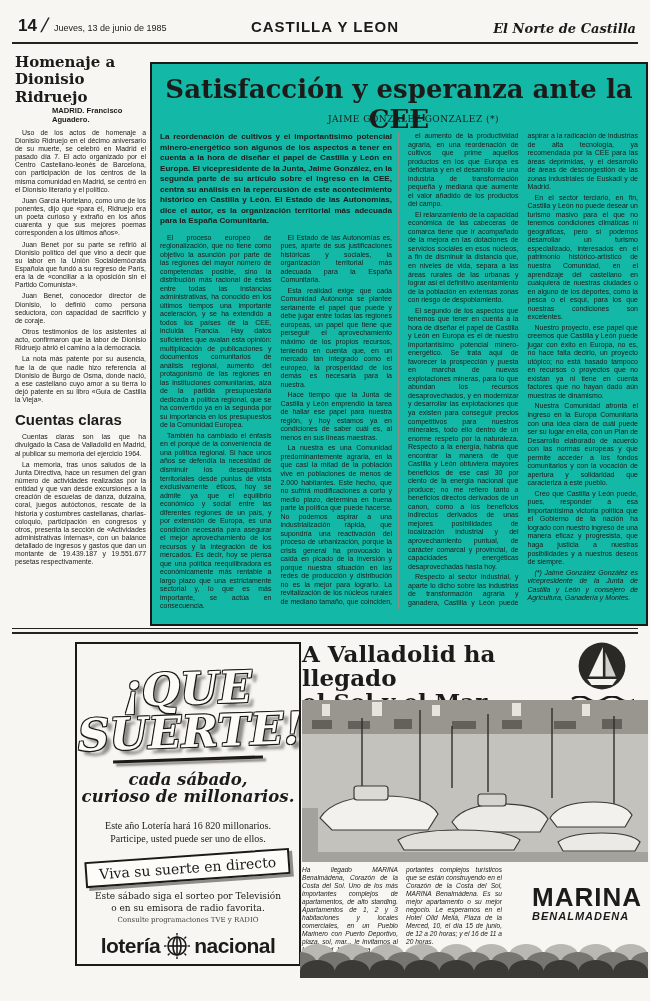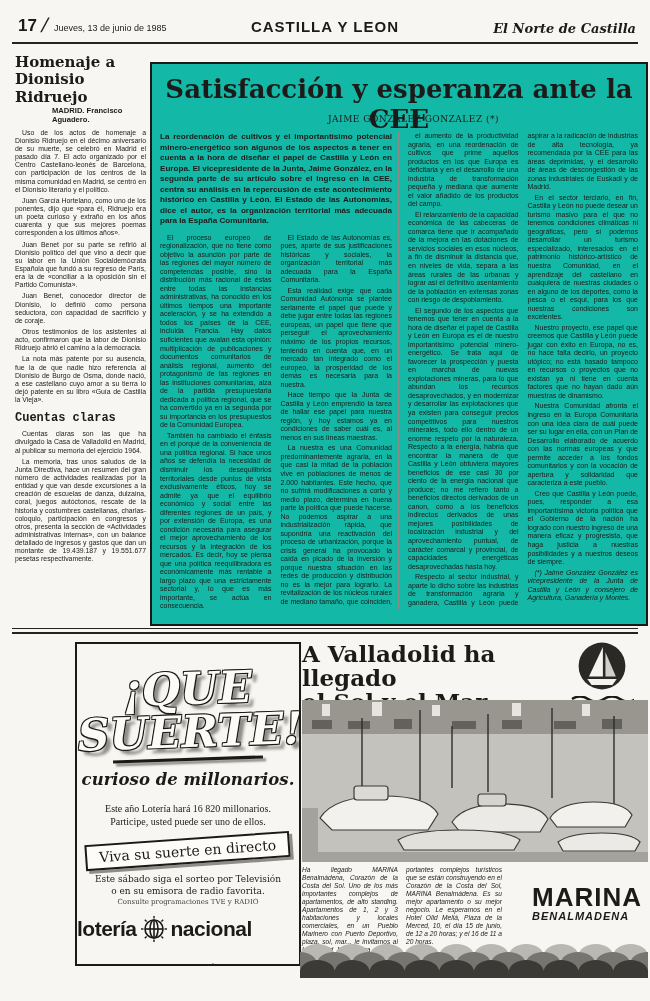--- a/index.html
+++ b/index.html
@@ -13,21 +13,21 @@
   .mh-date{position:absolute;left:42px;top:7px;font-size:9px;}
   .mh-section{position:absolute;left:0;right:0;top:2px;text-align:center;font-size:15px;font-weight:bold;letter-spacing:1px;}
   .mh-paper{position:absolute;right:2px;top:5px;font-size:13px;font-weight:bold;font-style:italic;font-family:"DejaVu Serif",serif;}
   .mh-rule{position:absolute;left:12px;top:42px;width:626px;height:2px;background:#24231f;}
 
   
   .leftcol{position:absolute;left:15px;top:54px;width:131px;height:566px;overflow:hidden;}
   .lc-title{font-family:"DejaVu Serif",serif;font-weight:bold;font-size:15px;line-height:1.15;margin:0 0 0 0;}
   .lc-byline{font-size:7.6px;font-weight:bold;margin:0 0 5px 0;padding-left:37px;}
   .lc-body p{font-size:6.9px;line-height:1.18;text-align:justify;margin:0 0 3px 0;text-indent:7px;}
-  .lc-subhead{font-size:12px;font-weight:bold;margin:7px 0 5px 0;font-family:Liberation Mono, monospace;}
+  .lc-subhead{font-size:15px;font-weight:bold;margin:7px 0 5px 0;}
 
   
   .article-box{position:absolute;left:150px;top:62px;width:494px;height:560px;border:2px solid #1b1a17;background:#14b8a6;}
   .art-headline{position:absolute;left:0;right:0;top:10px;text-align:center;font-family:"DejaVu Serif",serif;font-weight:bold;font-size:26px;margin:0;}
   .art-byline{position:absolute;left:0;right:0;top:50px;text-align:center;font-size:9px;letter-spacing:.5px;font-family:"DejaVu Serif",serif;padding-left:29px;}
   .half-left{position:absolute;left:8px;top:68px;width:232px;height:482px;overflow:hidden;}
   .art-lead{font-size:8.1px;font-weight:bold;line-height:1.3;text-align:justify;margin:0 0 7px 0;}
   .cols2{column-count:2;column-gap:9px;overflow:hidden;}
   .half-left .cols2{height:380px;}
   .cols2 p{font-size:7px;line-height:1.22;text-align:justify;margin:0 0 2px 0;text-indent:7px;}
@@ -46,21 +46,21 @@
     text-shadow:-1px -1px 0 #1b1a17,1px -1px 0 #1b1a17,-1px 1px 0 #1b1a17,1px 1px 0 #1b1a17,5px 5px 3px #8f8d88;}
   .lot-big .l1{font-size:44px;line-height:.95;}
   .lot-big .l2{font-size:44px;line-height:1;}
   .lot-underline{width:150px;height:3px;background:#1b1a17;margin:4px auto 0 auto;transform:rotate(-2deg);box-shadow:3px 3px 2px #8f8d88;}
   .lot-tag{font-family:"DejaVu Serif",serif;font-weight:bold;font-style:italic;font-size:16.5px;line-height:1.05;margin-top:10px;}
   .lot-note{font-family:Liberation Serif, serif;font-size:10px;margin-top:14px;line-height:1.3;}
   .lot-banner{display:inline-block;margin-top:10px;padding:3px 12px;border:2px solid #1b1a17;background:#fdfcf9;
     transform:rotate(-4deg);font-family:"DejaVu Serif",serif;font-size:14px;box-shadow:3px 3px 0 #8f8d88;}
   .lot-tv{font-family:"DejaVu Serif",serif;font-size:9px;line-height:1.3;margin-top:10px;}
   .lot-tv-small{font-family:"DejaVu Serif",serif;font-size:7px;color:#44423e;margin-top:1px;}
-  .lot-brand{margin-top:8px;font-size:21px;font-weight:900;letter-spacing:-.5px;display:flex;align-items:center;justify-content:flex-start;gap:4px;}
+  .lot-brand{margin-top:8px;font-size:21px;font-weight:900;letter-spacing:-.5px;display:flex;align-items:center;justify-content:center;gap:4px;}
   .lot-brand svg{display:block;}
   .lot-brand-tag{font-family:"DejaVu Serif",serif;font-weight:bold;font-size:10px;margin-top:20px;}
 
   
   .marina{position:absolute;left:302px;top:640px;width:346px;height:340px;}
   .mar-headline{position:absolute;left:0;top:2px;width:268px;font-family:"DejaVu Serif",serif;font-weight:bold;font-size:23px;line-height:1.05;margin:0;}
   .mar-toplogo{position:absolute;right:8px;top:0;width:76px;text-align:center;}
   .mar-toplogo .brand{font-size:13px;font-weight:900;letter-spacing:.5px;margin-top:1px;}
   .mar-toplogo .tag{font-size:5.5px;font-style:italic;font-family:"DejaVu Serif",serif;}
   .mar-photo{position:absolute;left:0;top:60px;width:346px;height:162px;}
@@ -70,21 +70,21 @@
   .mar-bottombrand .b1{font-size:26px;font-weight:900;letter-spacing:1px;line-height:1;}
   .mar-bottombrand .b2{font-size:11px;font-weight:bold;font-style:italic;letter-spacing:1px;}
   .mar-waves{position:absolute;left:-2px;top:302px;width:348px;height:36px;}
 </style>
 </head>
 <body>
 
 <div class="page">
 
   <div class="masthead">
-    <span class="mh-page">17</span>
+    <span class="mh-page">14</span>
     <span class="mh-slash">/</span>
     <span class="mh-date">Jueves, 13 de junio de 1985</span>
     <span class="mh-section">CASTILLA Y LEON</span>
     <span class="mh-paper">El Norte de Castilla</span>
   </div>
   <div class="mh-rule"></div>
 
   <div class="leftcol">
     <h2 class="lc-title">Homenaje a Dionisio Ridruejo</h2>
     <div class="lc-byline">MADRID. Francisco Aguadero.</div>
@@ -137,20 +137,21 @@
   <div class="dbl-rule-a"></div>
   <div class="dbl-rule-b"></div>
 
   <div class="lottery">
     <div class="lot-big">
       <div class="l1">¡QUE</div>
       <div class="l2">SUERTE!</div>
     </div>
     <div class="lot-underline"></div>
     <div class="lot-tag">
+      <div>cada sábado,</div>
       <div>curioso de millonarios.</div>
     </div>
     <div class="lot-note">
       <div>Este año Lotería hará 16 820 millonarios.</div>
       <div>Participe, usted puede ser uno de ellos.</div>
     </div>
     <div class="lot-banner">Viva su suerte en directo</div>
     <div class="lot-tv">
       <div>Este sábado siga el sorteo por Televisión</div>
       <div>o en su emisora de radio favorita.</div>

